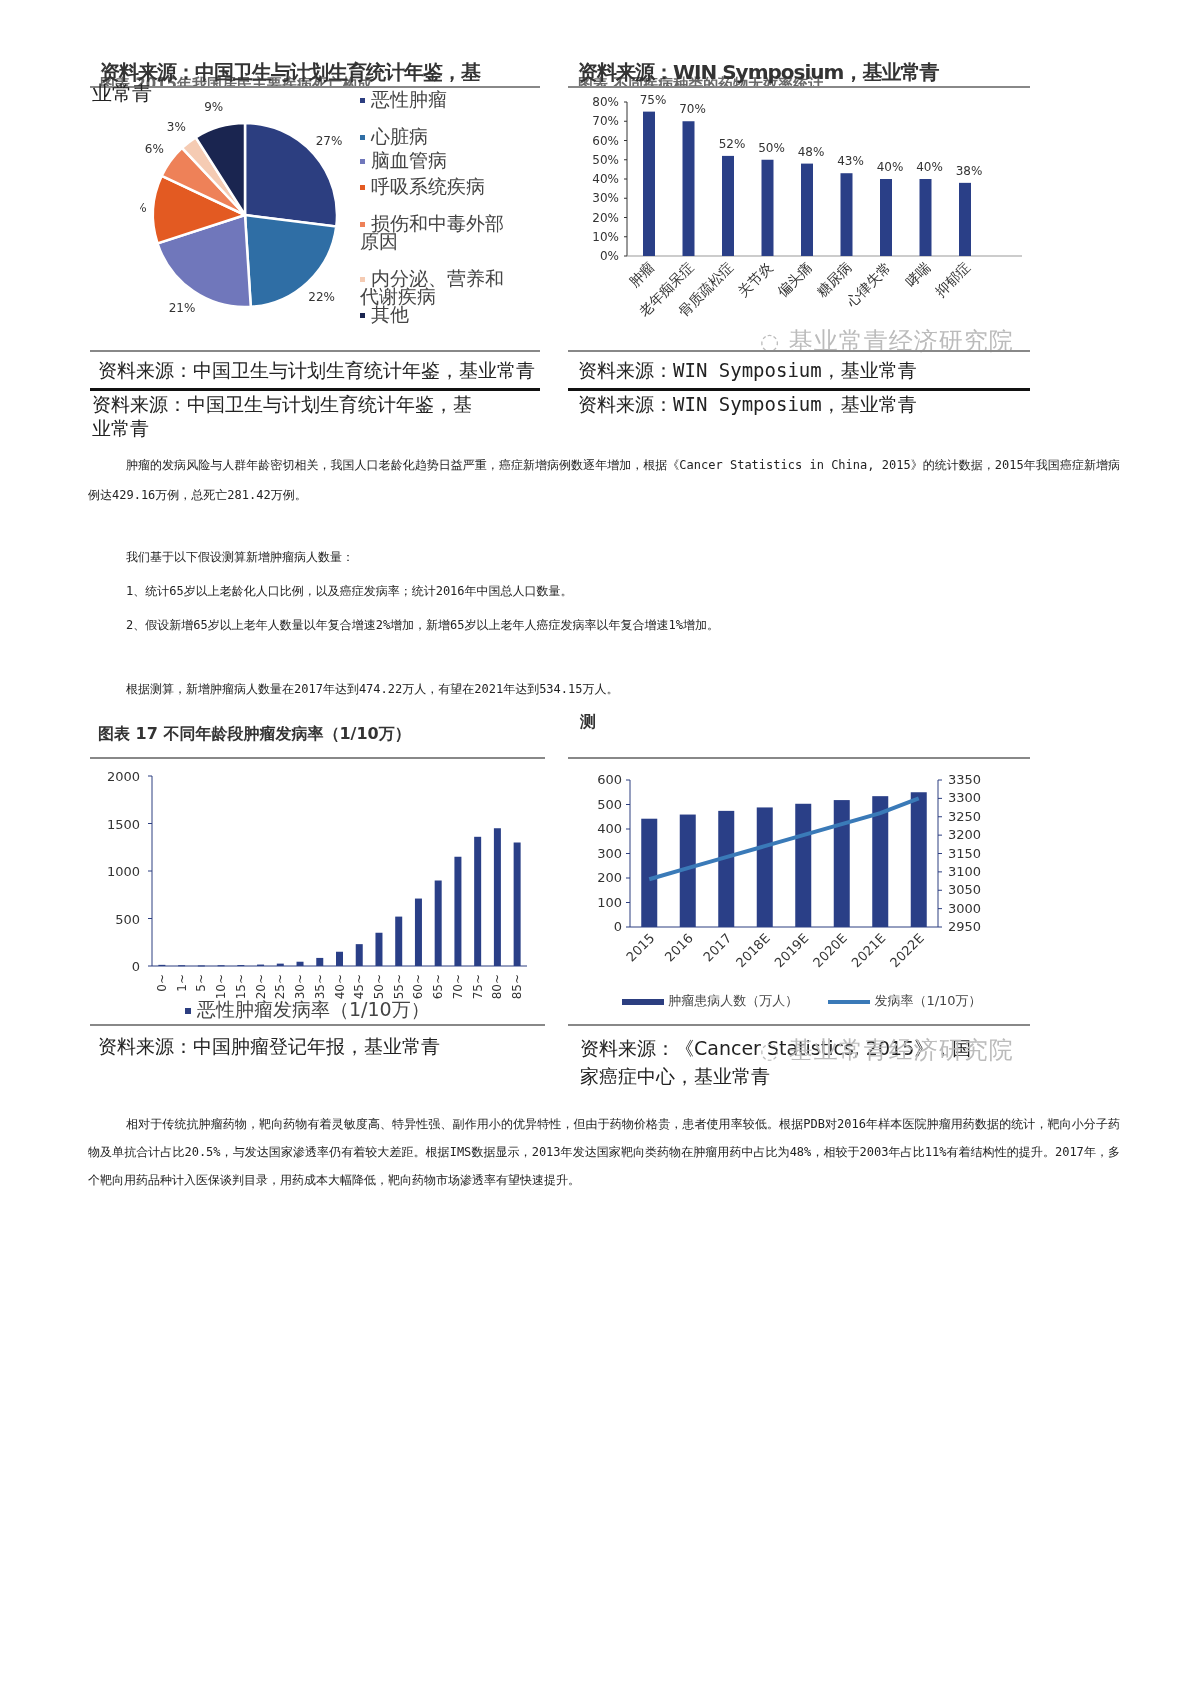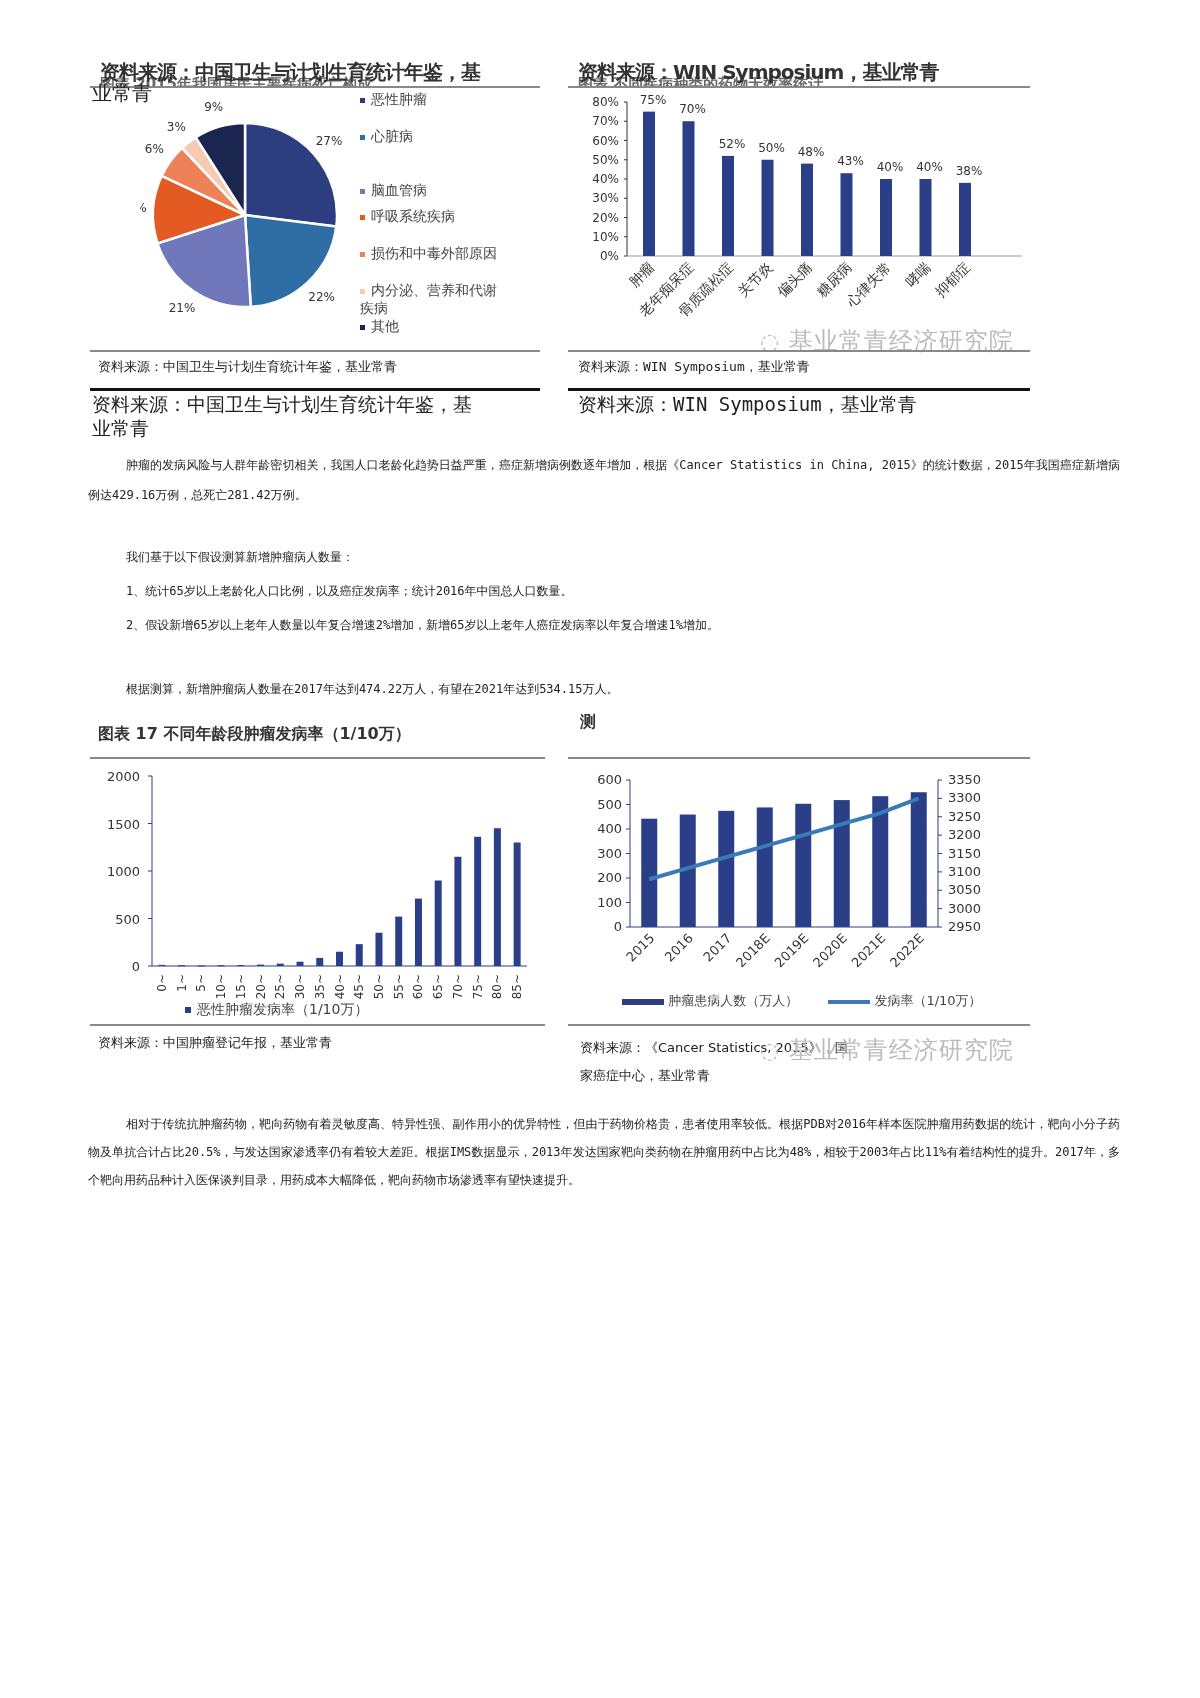--- a/index.html
+++ b/index.html
@@ -3,26 +3,26 @@
 <meta charset="utf-8">
 <style>
   * { box-sizing: border-box; margin: 0; padding: 0; }
   html, body { width: 1200px; height: 1698px; background: #ffffff; overflow: hidden; }
   body { position: relative; font-family: "DejaVu Sans", "Liberation Sans", sans-serif; color: #222; }
   .abs { position: absolute; }
   .hdr-overlap { font-size: 20px; font-weight: bold; color: #333; line-height: 24px; letter-spacing: -1px; white-space: nowrap; overflow: hidden; }
   .hdr-overlap .ghost { position: absolute; left: 0; top: 0; color: #444; opacity: 0.8; font-size: 15px; letter-spacing: 0; margin-top: 12px; }
   .hr-thin { position: absolute; height: 2px; background: #888; }
   .hr-thick { position: absolute; height: 3px; background: #111; }
-  .src-small { font-family: "DejaVu Sans Mono", "Liberation Mono", monospace; font-size: 13px; color: #222; }
+  .src-small { font-family: "DejaVu Sans Mono", "Liberation Mono", monospace; font-size: 19px; color: #222; }
   .src-big { font-family: "DejaVu Sans Mono", "Liberation Mono", monospace; font-size: 19px; color: #222; line-height: 24px; }
   .para { position: absolute; left: 88px; width: 1032px; font-family: "DejaVu Sans Mono", "Liberation Mono", monospace; font-size: 12px; line-height: 30px; color: #222; text-align: justify; }
   .para.indent { text-indent: 38px; }
   .chart-title { font-size: 16px; font-weight: bold; color: #333; line-height: 24px; }
-  .legend-item { font-size: 14px; color: #444; line-height: 18px; }
+  .legend-item { font-size: 19px; color: #444; line-height: 18px; }
   .legend-dot { display: inline-block; width: 5px; height: 5px; margin-right: 6px; vertical-align: middle; }
   .watermark { color: #bbb; font-size: 24px; letter-spacing: 1px; white-space: nowrap; }
   svg text { font-family: "DejaVu Sans", "Liberation Sans", sans-serif; }
 </style>
 </head>
 <body>
 
 <div class="abs hdr-overlap" style="left:100px; top:60px; width:440px; height:26px;">
   <span class="ghost">图表 2015年我国居民主要疾病死亡构成</span>
   <span style="position:relative;">资料来源：中国卫生与计划生育统计年鉴，基</span>
@@ -54,21 +54,21 @@
         <text x="-6.778993583966411" y="111.9674618127169" font-size="12" fill="#333" text-anchor="middle">12%</text>
         <text x="14.390096630005871" y="53.168051743243026" font-size="12" fill="#333" text-anchor="middle">6%</text>
         <text x="36.35440999086663" y="30.50263861392267" font-size="12" fill="#333" text-anchor="middle">3%</text>
         <text x="73.75299612360638" y="11.447107204182359" font-size="12" fill="#333" text-anchor="middle">9%</text>
       </g>
   </svg>
 </div>
 <div class="abs" style="left:360px; top:90px; width:180px;">
   <div id="pie-legend-list">
       <div class="legend-item" style="margin-bottom: 19px; width: 150px;"><span class="legend-dot" style="background: rgb(44, 62, 128);"></span><span>恶性肿瘤</span></div>
-      <div class="legend-item" style="margin-bottom: 36px; width: 150px;"><span class="legend-dot" style="background: rgb(47, 110, 165);"></span><span>心脏病</span></div>
+      <div class="legend-item" style="margin-bottom: 6px; width: 150px;"><span class="legend-dot" style="background: rgb(47, 110, 165);"></span><span>心脏病</span></div>
       <div class="legend-item" style="margin-bottom: 8px; width: 150px;"><span class="legend-dot" style="background: rgb(112, 119, 187);"></span><span>脑血管病</span></div>
       <div class="legend-item" style="margin-bottom: 19px; width: 150px;"><span class="legend-dot" style="background: rgb(227, 90, 34);"></span><span>呼吸系统疾病</span></div>
       <div class="legend-item" style="margin-bottom: 19px; width: 150px;"><span class="legend-dot" style="background: rgb(238, 129, 88);"></span><span>损伤和中毒外部原因</span></div>
       <div class="legend-item" style="margin-bottom: 0px; width: 150px;"><span class="legend-dot" style="background: rgb(245, 203, 179);"></span><span>内分泌、营养和代谢疾病</span></div>
       <div class="legend-item" style="margin-bottom: 19px; width: 150px;"><span class="legend-dot" style="background: rgb(26, 37, 80);"></span><span>其他</span></div>
     </div>
 </div>
 
 <div class="abs" style="left:585px; top:90px; width:445px; height:270px;">
   <svg id="bar1-svg" width="445" height="270">

